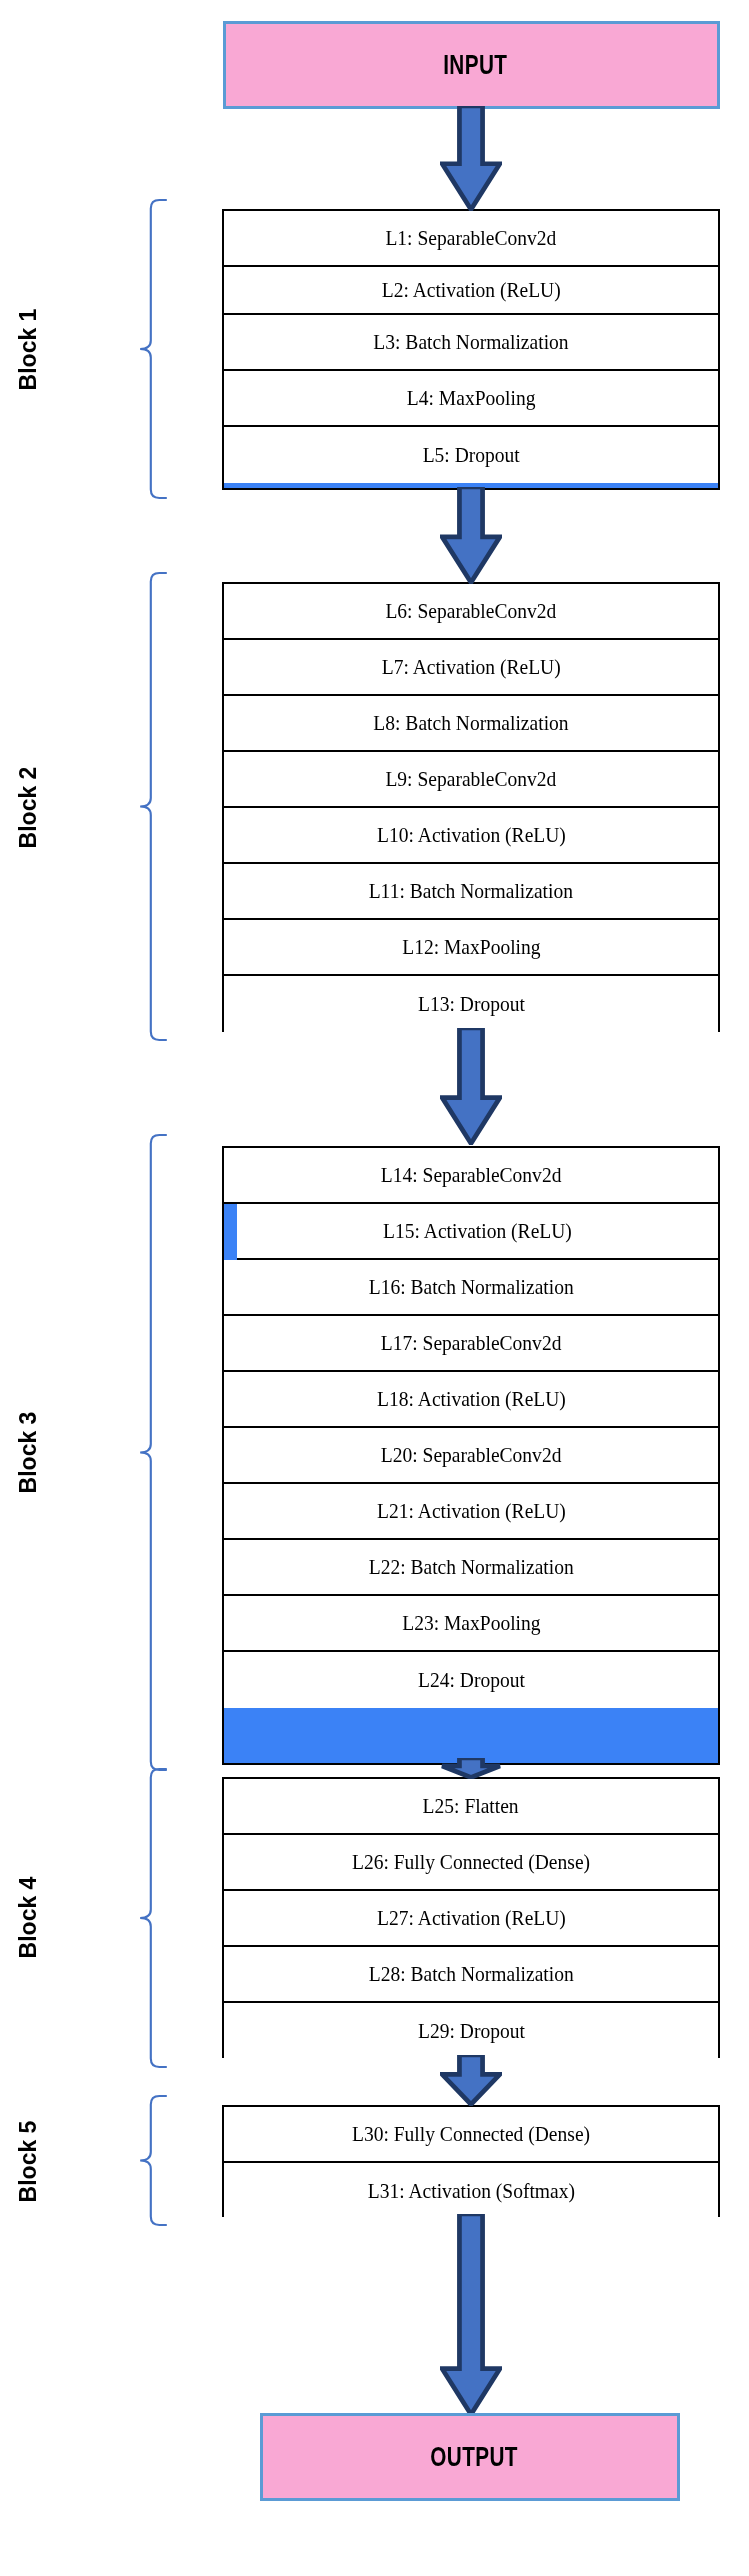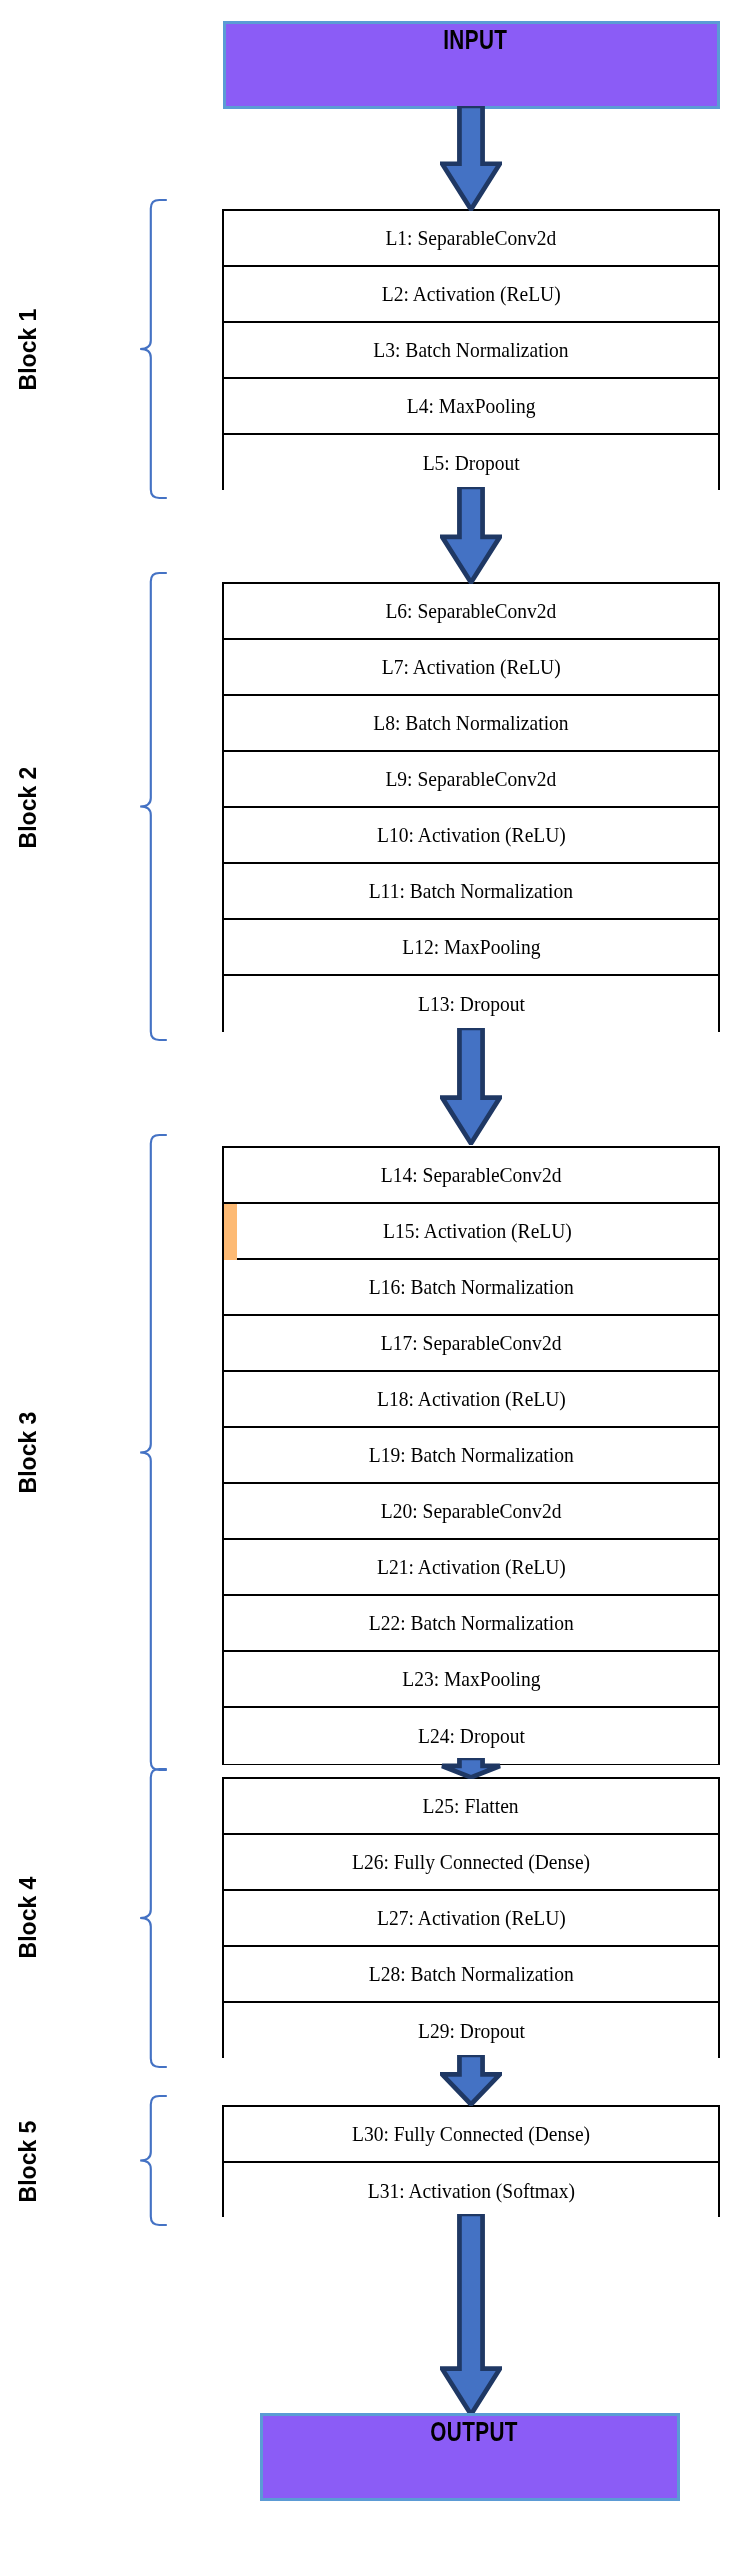--- a/index.html
+++ b/index.html
@@ -9,39 +9,39 @@
   }
 
   
   #canvas{position:absolute;left:0;top:0;width:750px;height:2576px;}
 
   
   .terminal{
     position:absolute;
     box-sizing:border-box;
     border:3.7px solid #5B9BD5;
-    background:#8b5cf6;
-    display:flex;align-items:flex-start;justify-content:center;padding-left:8px;
+    background:#f9a8d4;
+    display:flex;align-items:center;justify-content:center;padding-left:8px;
   }
   .terminal span{
     font-family:"Liberation Sans","DejaVu Sans",sans-serif;
     font-weight:bold;
     font-size:28px;
     letter-spacing:0.5px;
     color:#000000;
     transform:scaleX(.74);
     display:inline-block;
   }
 
   
   .stack{
     position:absolute;
     box-sizing:border-box;
     border:2.1px solid #000000;
-    background:#fdba74;
+    background:#3b82f6;
   }
   .stack .row{
     box-sizing:border-box;
     border-bottom:2.1px solid #000000;
     display:flex;align-items:center;justify-content:center;
     background:#ffffff;
     overflow:hidden;
   }
   .stack .row:last-child{border-bottom:none;}
   .stack .row span{
@@ -81,21 +81,21 @@
 <body>
 
 <div id="canvas">
     <div class="terminal" style="left: 223px; top: 21px; width: 497px; height: 88px; border-color: rgb(91, 155, 213);">
       <span>INPUT</span>
     </div>
     <div class="stack" style="left: 222px; top: 209px; width: 498px; height: 281px; border-color: rgb(0, 0, 0);">
       <div class="row" style="height: 56px;">
         <span>L1: SeparableConv2d</span>
       </div>
-      <div class="row" style="height: 56px; text-align: center;">
+      <div class="row" style="height: 48px; text-align: center;">
         <span>L2: Activation (ReLU)</span>
       </div>
       <div class="row" style="height: 56px;">
         <span>L3: Batch Normalization</span>
       </div>
       <div class="row" style="height: 56px;">
         <span>L4:  MaxPooling</span>
       </div>
       <div class="row" style="height: 56px;">
         <span>L5: Dropout</span>
@@ -153,23 +153,20 @@
       <div class="row" style="height: 56px;">
         <span>L16: Batch Normalization</span>
       </div>
       <div class="row" style="height: 56px;">
         <span>L17: SeparableConv2d</span>
       </div>
       <div class="row" style="height: 56px;">
         <span>L18: Activation (ReLU)</span>
       </div>
       <div class="row" style="height: 56px;">
-        <span>L19: Batch Normalization</span>
-      </div>
-      <div class="row" style="height: 56px;">
         <span>L20: SeparableConv2d</span>
       </div>
       <div class="row" style="height: 56px;">
         <span>L21: Activation (ReLU)</span>
       </div>
       <div class="row" style="height: 56px;">
         <span>L22: Batch Normalization</span>
       </div>
       <div class="row" style="height: 56px;">
         <span>L23:  MaxPooling</span>

